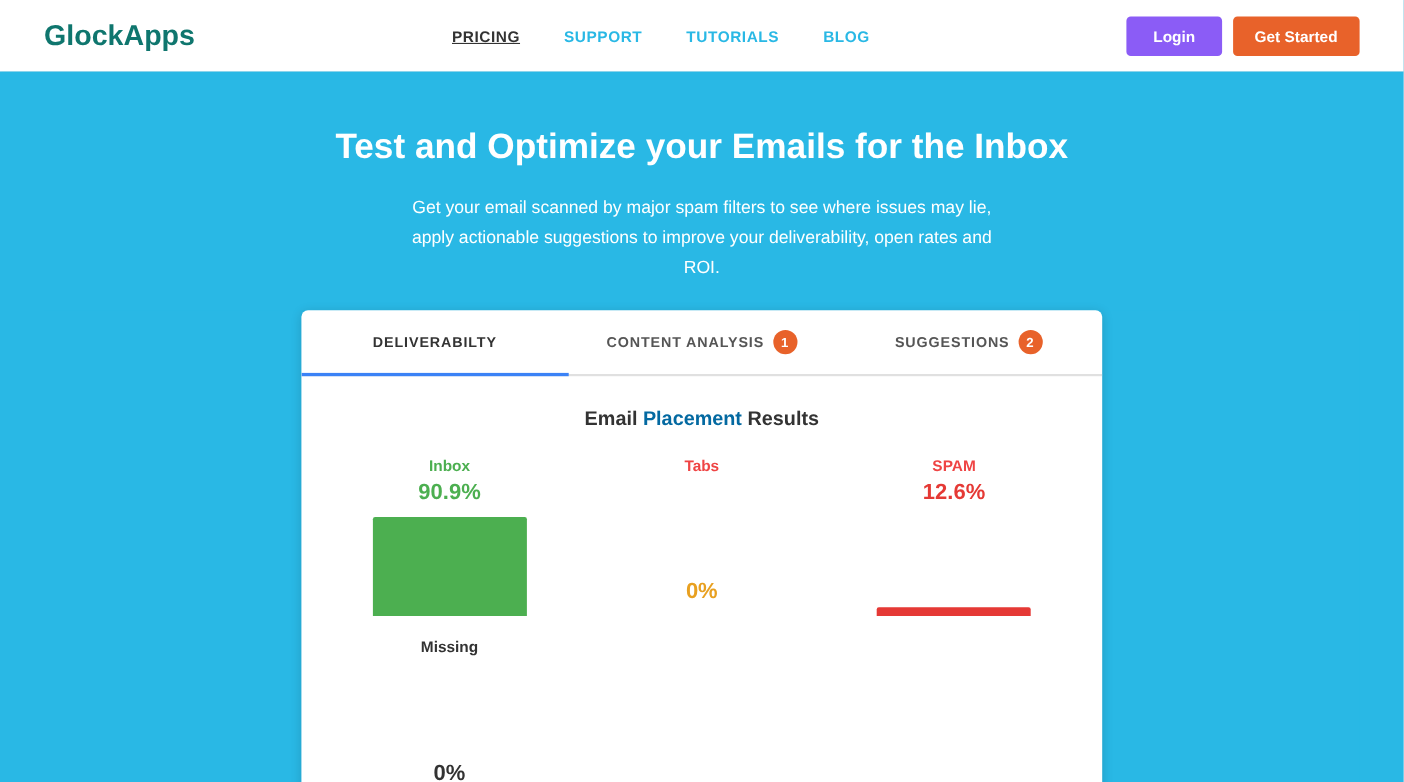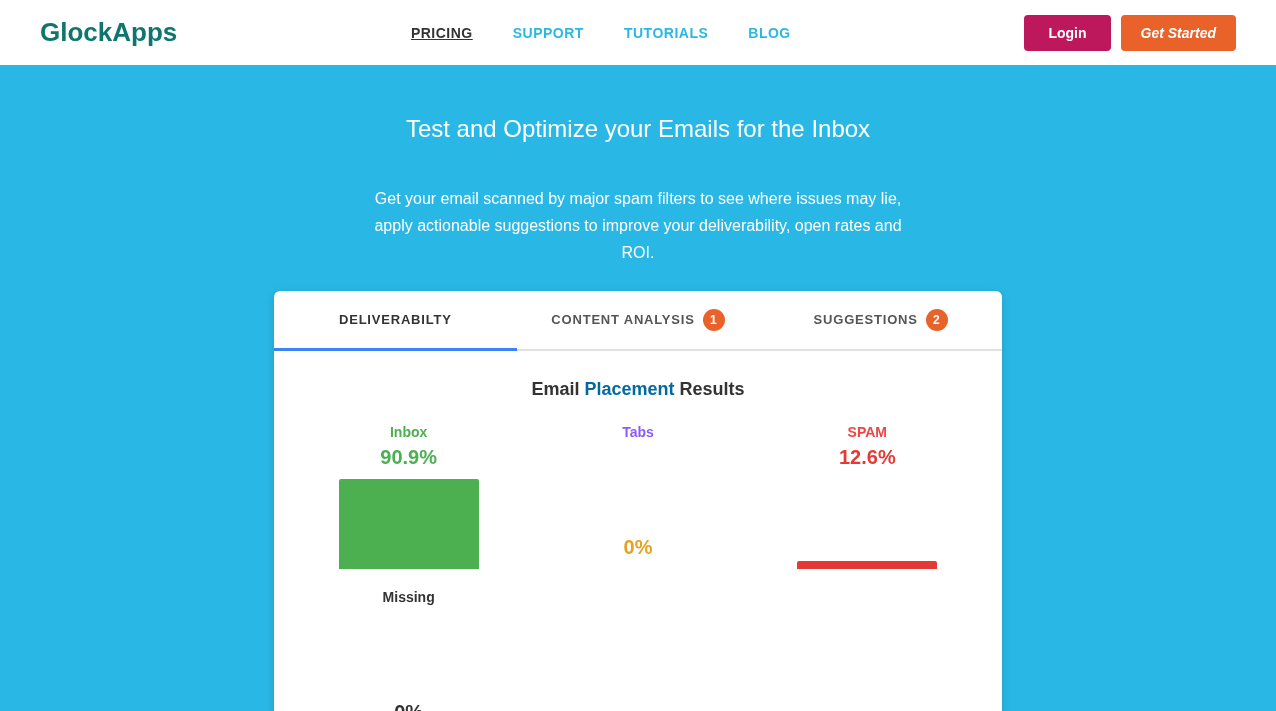--- a/index.html
+++ b/index.html
@@ -41,52 +41,51 @@
     }
     .nav a.cyan {
       color: #29b8e5;
     }
     .header-btns {
       display: flex;
       gap: 10px;
       align-items: center;
     }
     .btn-login {
-      background: #be185d;
+      background: #8b5cf6;
       color: #fff;
       border: none;
       padding: 10px 24px;
       border-radius: 4px;
       font-size: 14px;
       font-weight: 600;
       cursor: pointer;
     }
     .btn-get-started {
       background: #e8622a;
       color: #fff;
       border: none;
       padding: 10px 20px;
       border-radius: 4px;
       font-size: 14px;
       font-weight: 600;
       cursor: pointer;
-      font-style: italic;
     }
 
     
     .hero {
       background: #29b8e5;
       color: #fff;
       text-align: center;
       padding: 50px 40px 0;
     }
     .hero h1 {
-      font-size: 24px;
-      font-weight: 400;
-      margin-bottom: 42px;
+      font-size: 32px;
+      font-weight: 700;
+      margin-bottom: 24px;
     }
     .hero p {
       font-size: 16px;
       line-height: 1.7;
       max-width: 540px;
       margin: 0 auto 24px;
     }
     .hero ul {
       list-style: none;
       margin-bottom: 36px;
@@ -181,21 +180,21 @@
     }
     .placement-col {
       text-align: center;
     }
     .placement-label {
       font-size: 14px;
       font-weight: 700;
       margin-bottom: 6px;
     }
     .label-inbox { color: #4caf50; }
-    .label-tabs { color: #8b5cf6; }
+    .label-tabs { color: #ef4444; }
     .label-spam { color: #ef4444; }
     .label-missing { color: #333; }
 
     .placement-pct {
       font-size: 20px;
       font-weight: 700;
       margin-bottom: 10px;
     }
     .pct-inbox { color: #4caf50; }
     .pct-tabs { color: #e8a020; }

